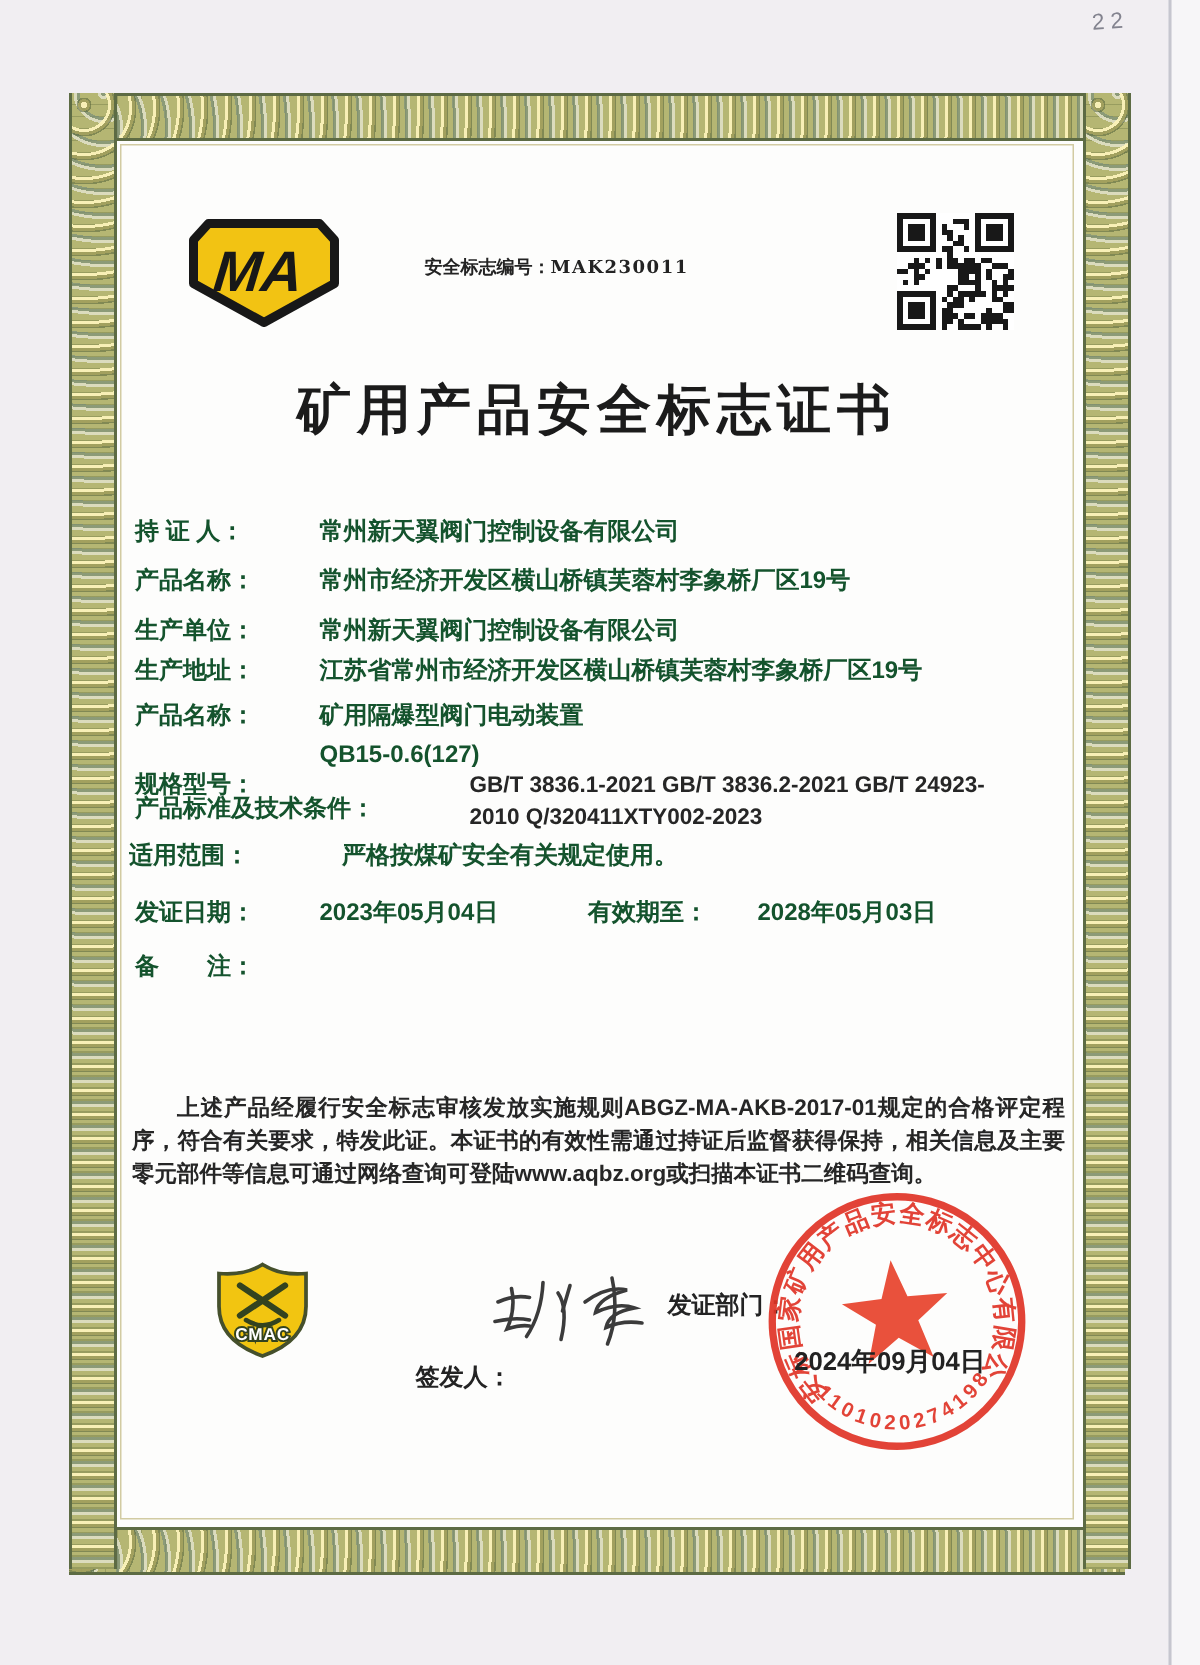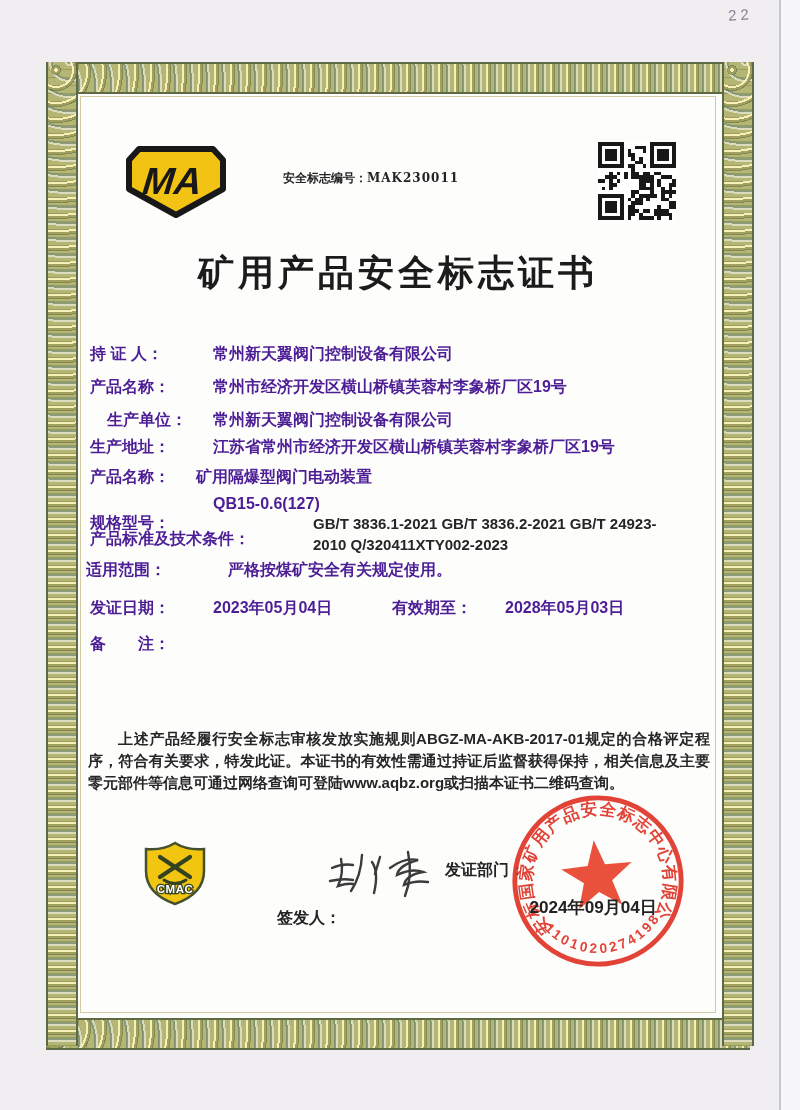--- a/index.html
+++ b/index.html
@@ -29,21 +29,21 @@
       repeating-radial-gradient(circle at 21px 0px, rgba(118,140,122,.65) 0 2px, rgba(232,232,214,.75) 2px 4px, transparent 4px 16px),
       repeating-linear-gradient(0deg, rgba(96,108,58,.35) 0 1px, transparent 1px 8px);
     border-left:2px solid #5d6b44;border-right:2px solid #5d6b44;
   }
   .hairline{left:80px;top:96px;width:634px;height:915px;border:1px solid #d2cba2;}
   .sheet{left:74px;top:90px;width:648px;height:928px;background:#fdfdfc;}
   
   .certno{left:283px;top:170px;font-size:12px;font-weight:600;}
   .certno .v{font-family:"DejaVu Serif","Liberation Serif",serif;font-weight:600;letter-spacing:1px;}
   .title{left:74px;top:249px;width:648px;text-align:center;font-size:36px;font-weight:800;letter-spacing:4px;color:#1b1b1b;}
-  .lbl,.val{white-space:nowrap;font-weight:700;font-size:16px;color:#4c1d95;}
+  .lbl,.val{white-space:nowrap;font-weight:700;font-size:16px;color:#14532d;}
   .std-val{font-weight:700;font-size:15px;line-height:21px;color:#262626;white-space:normal;}
   .statement{left:88px;top:728px;width:622px;font-size:15px;line-height:22px;font-weight:700;
              text-align:justify;text-indent:2em;color:#262626;}
   .sig-label{font-size:16px;font-weight:700;}
   svg text{font-family:"Liberation Sans","DejaVu Sans",sans-serif;}
 </style>
 </head>
 <body>
 
 <div class="abs edge-strip"></div>
@@ -83,28 +83,28 @@
 </svg>
 
 <div class="abs title">矿用产品安全标志证书</div>
 
 <div class="abs lbl" style="left:90px;top:344px;">持 证 人：</div>
 <div class="abs val" style="left:213px;top:344px;">常州新天翼阀门控制设备有限公司</div>
 
 <div class="abs lbl" style="left:90px;top:377px;">产品名称：</div>
 <div class="abs val" style="left:213px;top:377px;">常州市经济开发区横山桥镇芙蓉村李象桥厂区19号</div>
 
-<div class="abs lbl" style="left:90px;top:410px;margin-left:17px;">生产单位：</div>
+<div class="abs lbl" style="left:90px;top:410px;">生产单位：</div>
 <div class="abs val" style="left:213px;top:410px;">常州新天翼阀门控制设备有限公司</div>
 
 <div class="abs lbl" style="left:90px;top:437px;">生产地址：</div>
 <div class="abs val" style="left:213px;top:437px;">江苏省常州市经济开发区横山桥镇芙蓉村李象桥厂区19号</div>
 
 <div class="abs lbl" style="left:90px;top:467px;">产品名称：</div>
-<div class="abs val" style="left:196px;top:467px;">矿用隔爆型阀门电动装置</div>
+<div class="abs val" style="left:213px;top:467px;">矿用隔爆型阀门电动装置</div>
 
 <div class="abs lbl" style="left:90px;top:495px;margin-top:18px;">规格型号：</div>
 <div class="abs val" style="left:213px;top:495px;">QB15-0.6(127)</div>
 
 <div class="abs lbl" style="left:90px;top:529px;">产品标准及技术条件：</div>
 <div class="abs std-val" style="left:313px;top:513px;width:356px;">GB/T 3836.1-2021 GB/T 3836.2-2021 GB/T 24923-2010 Q/320411XTY002-2023</div>
 
 <div class="abs lbl" style="left:86px;top:560px;">适用范围：</div>
 <div class="abs val" style="left:228px;top:560px;">严格按煤矿安全有关规定使用。</div>
 

